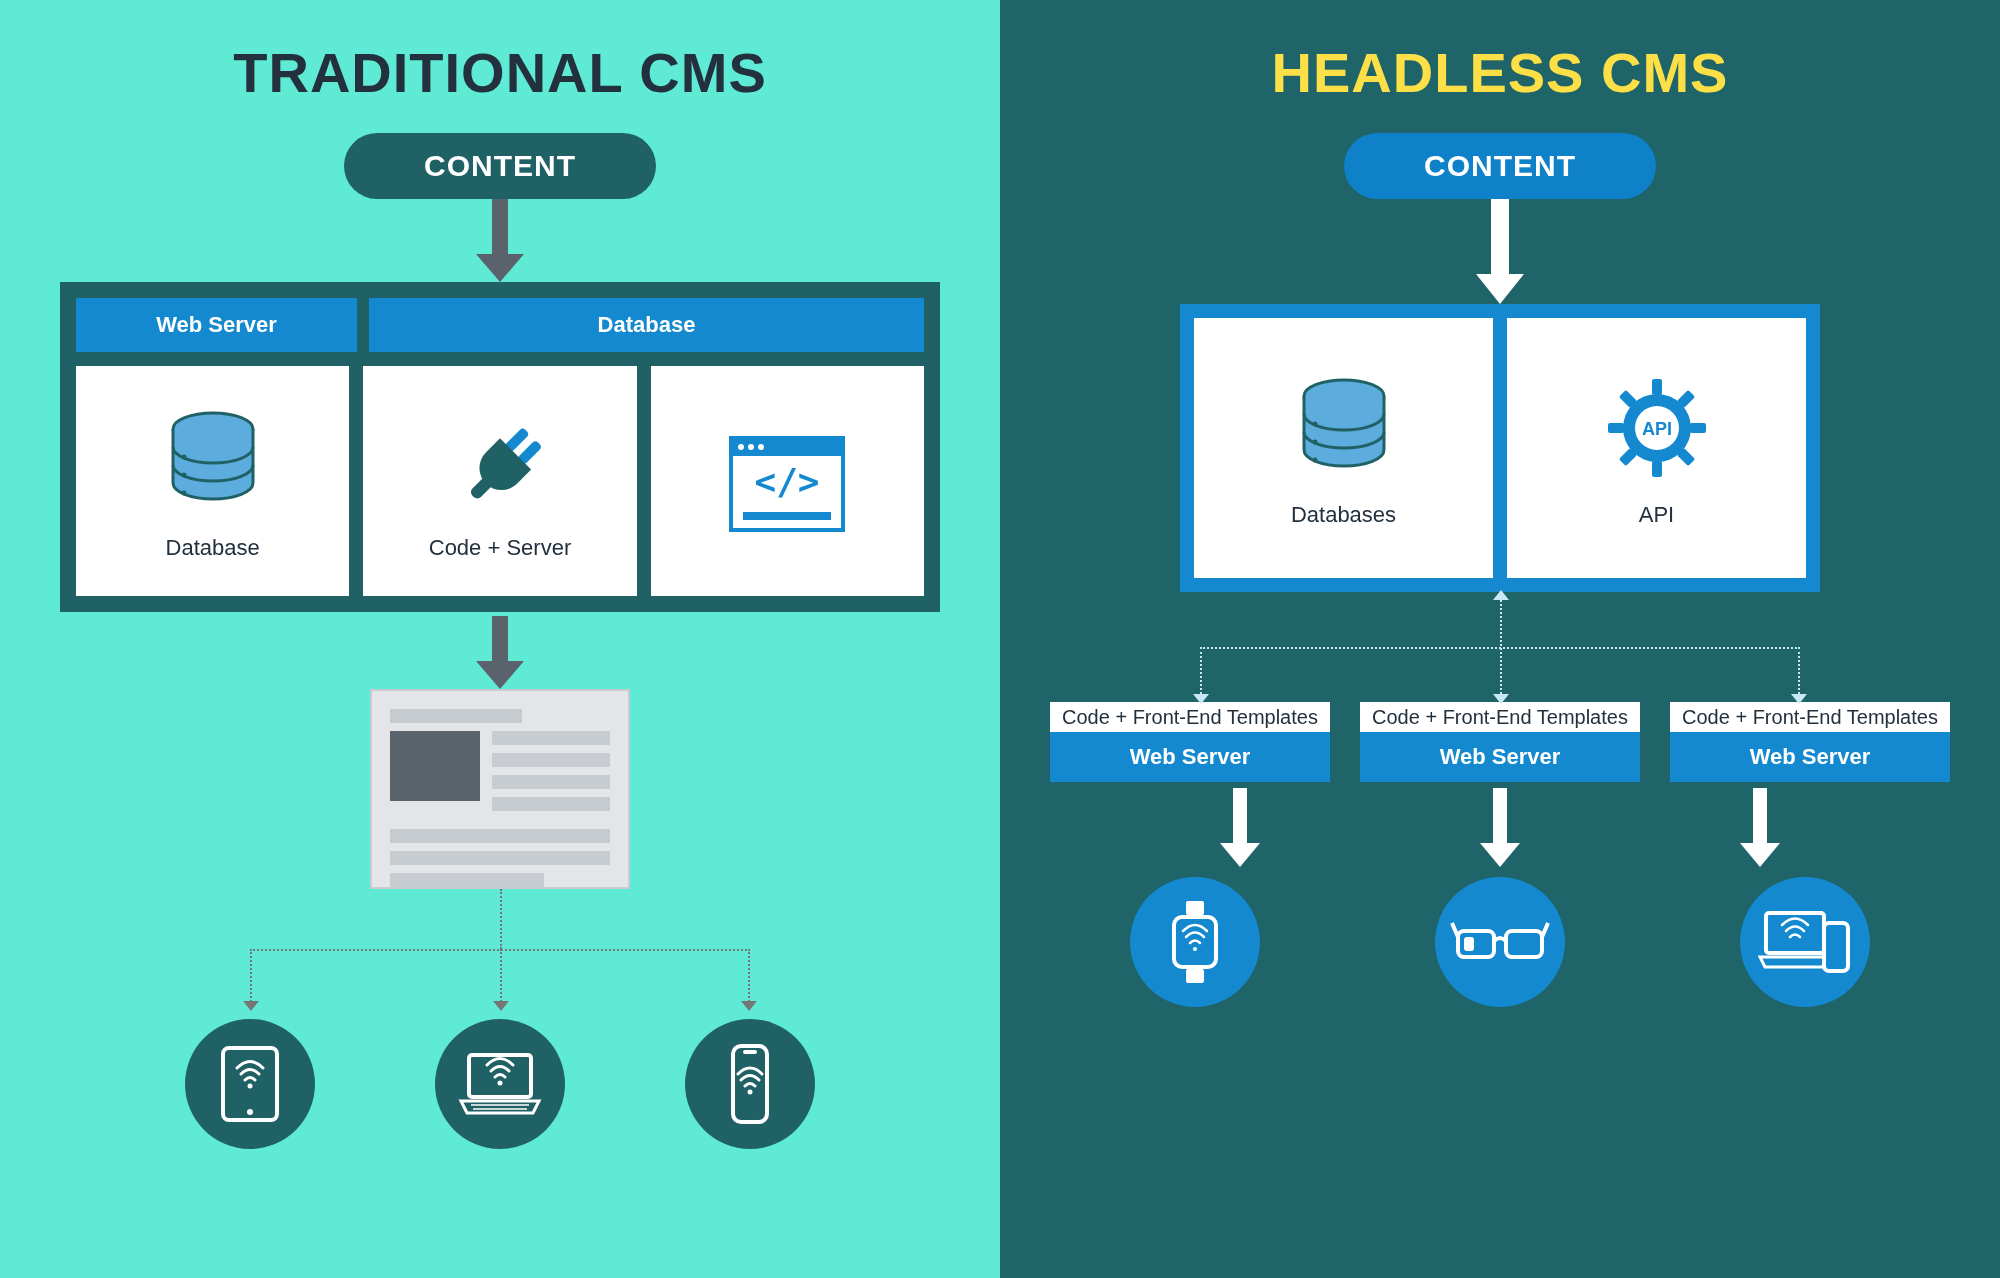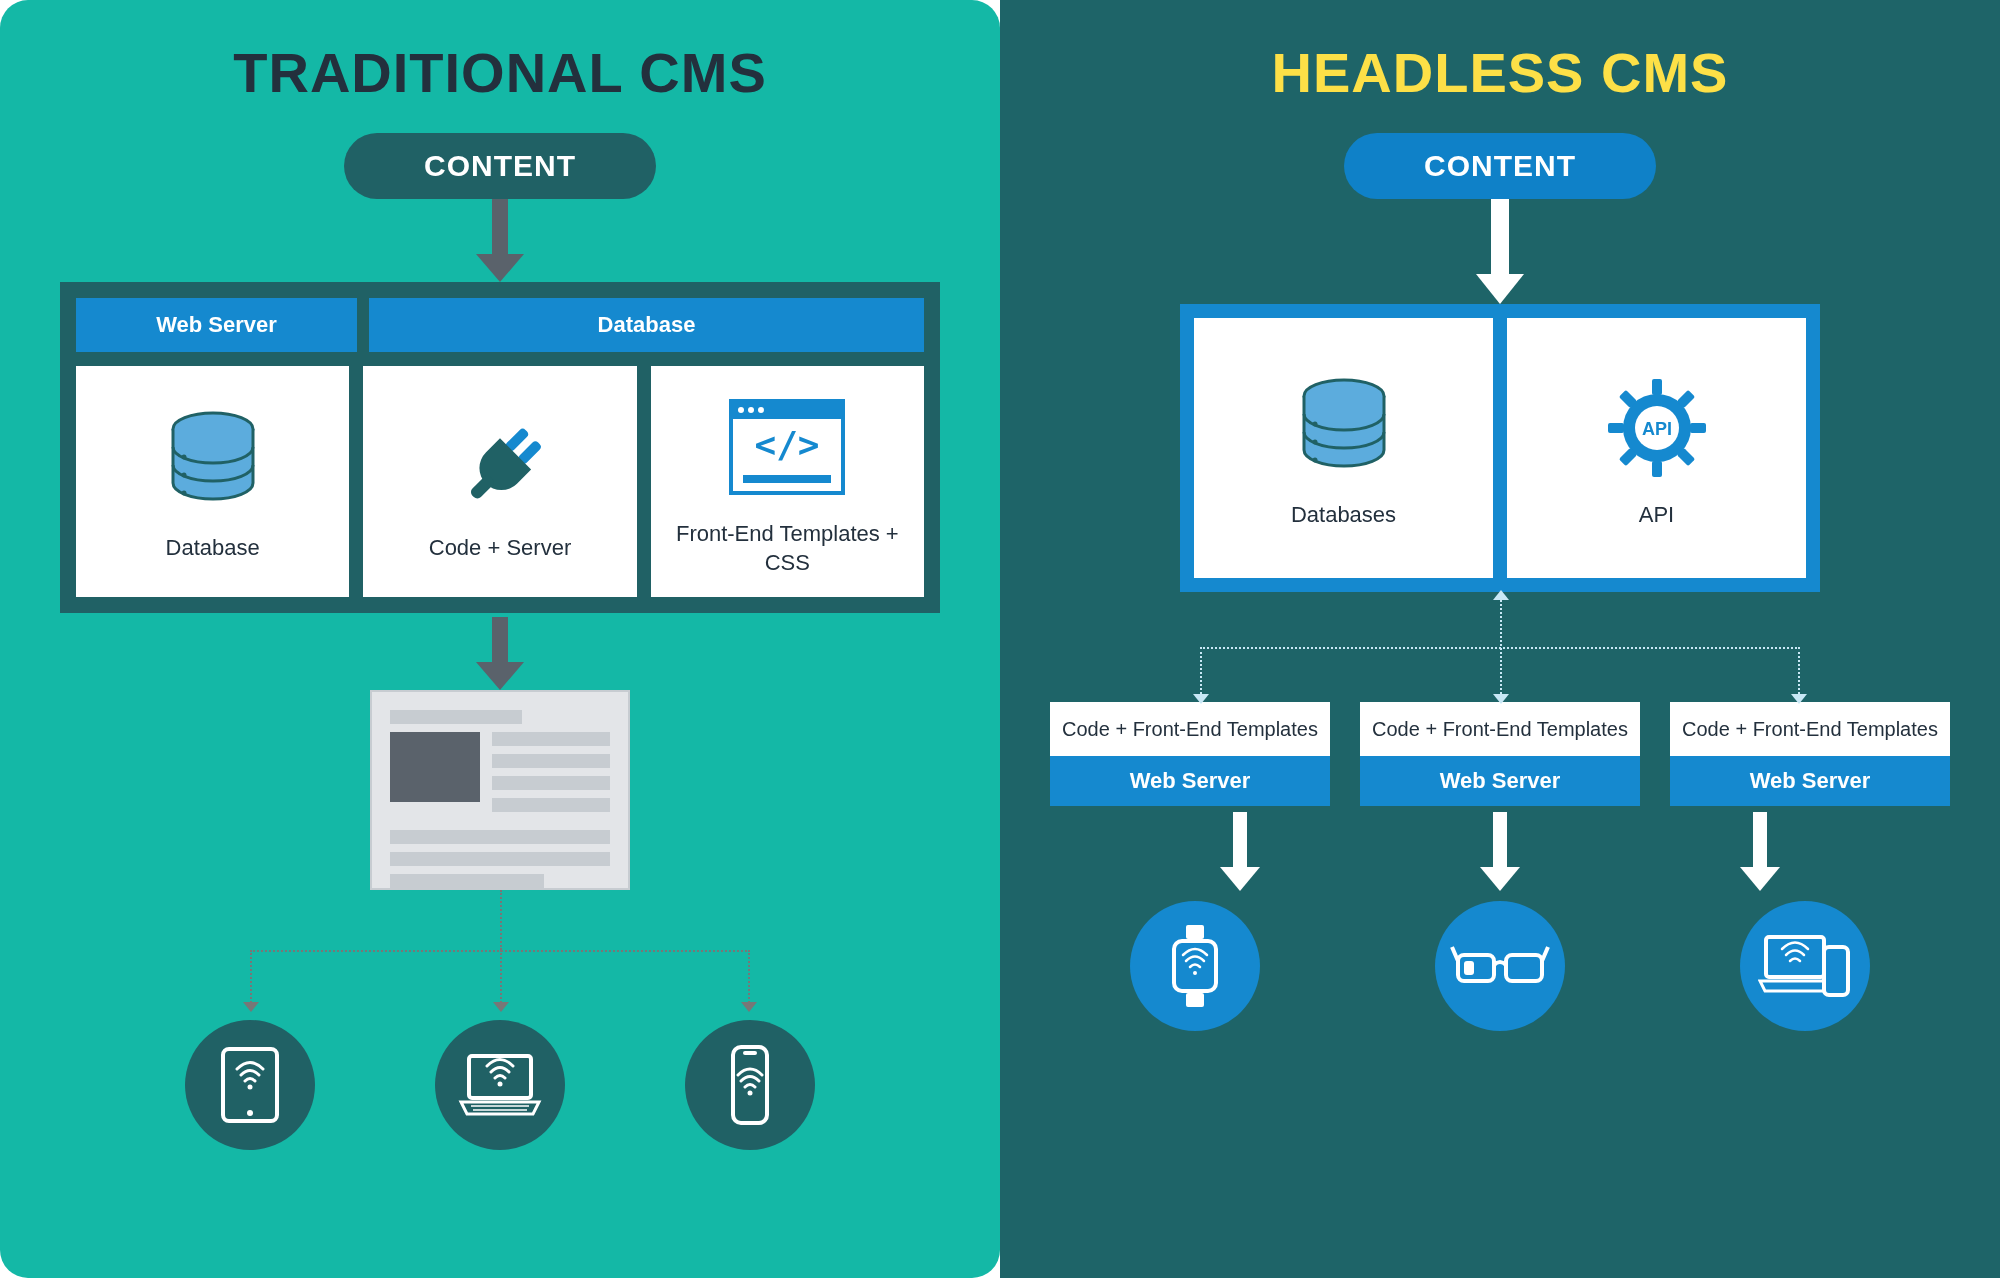--- a/index.html
+++ b/index.html
@@ -10,21 +10,21 @@
     display: flex;
     background: #fff;
   }
   .panel {
     display: flex;
     flex-direction: column;
     align-items: center;
     height: 100%;
     position: relative;
   }
-  .panel-left { width: 50%; background: #14b8a6; border-radius: 28px; }
+  .panel-left { width: 50%; background: #5eead4; }
   .panel-right { width: 50%; background: #1e6468; }
 
   .title {
     font-size: 56px;
     font-weight: 800;
     letter-spacing: 1px;
     margin-top: 40px;
     margin-bottom: 28px;
   }
   .panel-left .title { color: #23303d; }
@@ -191,21 +191,21 @@
     display: flex;
     flex-direction: column;
     align-items: stretch;
   }
   .fe-top {
     background: #fff;
     color: #23303d;
     text-align: center;
     font-size: 20px;
     font-weight: 500;
-    padding: 14px 12px;
+    padding: 2px 12px;
     line-height: 1.3;
   }
   .fe-bottom {
     color: #fff;
     text-align: center;
     font-weight: 700;
     font-size: 22px;
     padding: 12px;
   }
 
@@ -260,21 +260,20 @@
           <svg width="120" height="100" viewBox="0 0 120 100">
             <rect x="4" y="4" width="112" height="92" fill="none" stroke="#1589cf" stroke-width="4"></rect>
             <rect x="4" y="4" width="112" height="18" fill="#1589cf"></rect>
             <circle cx="14" cy="13" r="3" fill="#fff"></circle>
               <circle cx="24" cy="13" r="3" fill="#fff"></circle>
               <circle cx="34" cy="13" r="3" fill="#fff"></circle>
             <text x="60" y="60" font-size="36" font-weight="900" fill="#1589cf" text-anchor="middle" font-family="monospace">&lt;/&gt;</text>
             <rect x="16" y="78" width="88" height="8" fill="#1589cf"></rect>
           </svg>
         </div>
-        <div class="card-label">Front-End Templates + CSS</div>
       </div>
     </div>
   </div>
 
   <div class="arrow-down gray-arrow" style="margin-top:4px;">
     <div class="arrow-shaft" style="height:45px;"></div>
       <div class="arrow-head"></div>
   </div>
 
   <div class="page-mock">

